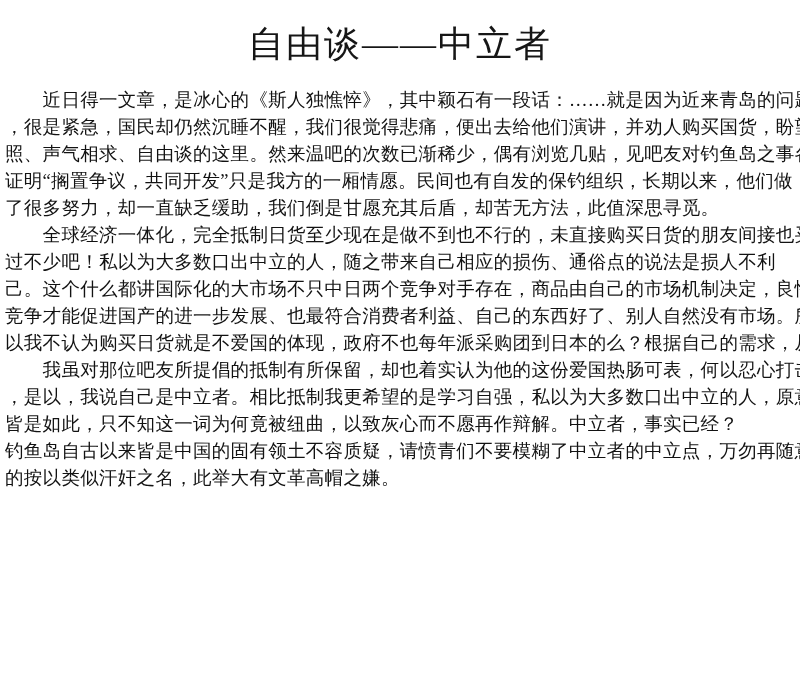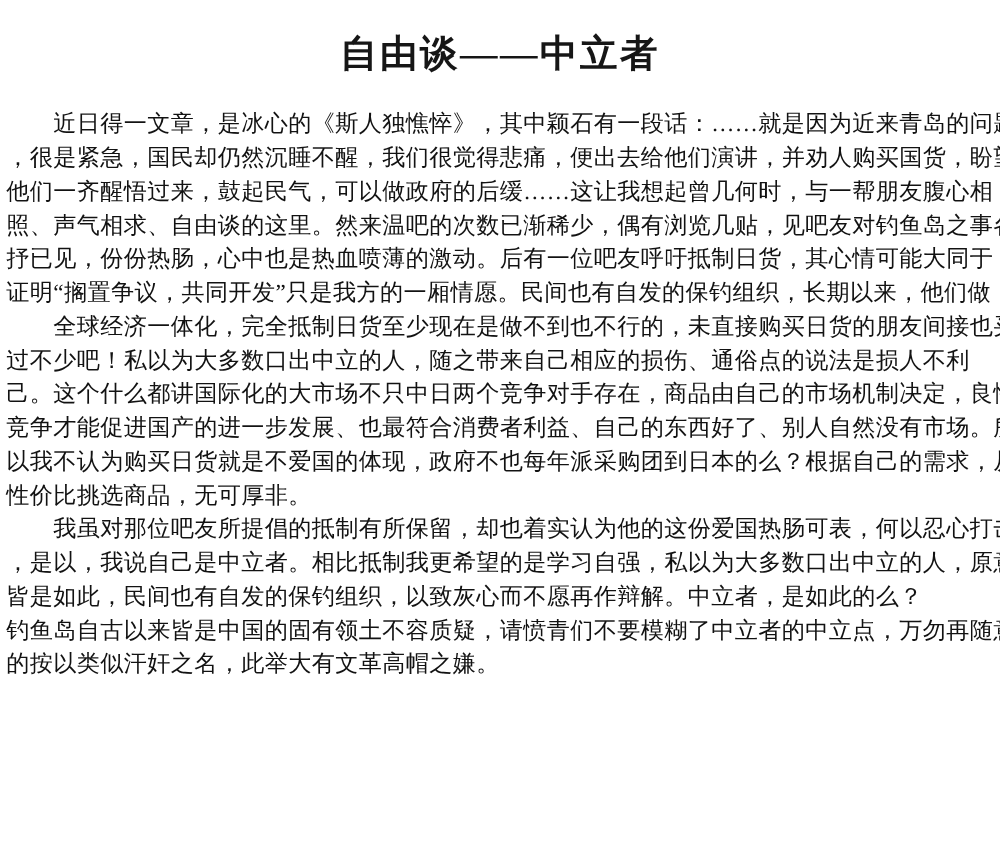--- a/index.html
+++ b/index.html
@@ -16,23 +16,23 @@
   }
   .page {
     width: 800px;
     height: 686px;
     box-sizing: border-box;
     background: #ffffff;
   }
   .title {
     margin: 26px 0 0 0;
     text-align: center;
-    font-size: 30px;
+    font-size: 36px;
     line-height: 36px;
-    font-weight: bold;
+    font-weight: normal;
     letter-spacing: 2px;
     color: #161616;
   }
   .content {
     margin-top: 25px;
     padding: 0 5px;
   }
   .line {
     font-size: 18.5px;
     line-height: 27px;
@@ -42,29 +42,27 @@
   }
 </style>
 </head>
 <body>
 
 <div class="page">
   <h1 class="title">自由谈——中立者</h1>
   <div class="content">
     <div class="line">　　近日得一文章，是冰心的《斯人独憔悴》，其中颖石有一段话：……就是因为近来青岛的问题</div>
     <div class="line">，很是紧急，国民却仍然沉睡不醒，我们很觉得悲痛，便出去给他们演讲，并劝人购买国货，盼望</div>
-    <div class="line">他们一齐醒悟过来，鼓起民气，可以做政府的后缓……这让我想起曾几何时，与一帮朋友腹心相</div>
     <div class="line">照、声气相求、自由谈的这里。然来温吧的次数已渐稀少，偶有浏览几贴，见吧友对钓鱼岛之事各</div>
-    <div class="line">抒已见，份份热肠，心中也是热血喷薄的激动。后有一位吧友呼吁抵制日货，其心情可能大同于</div>
     <div class="line">证明“搁置争议，共同开发”只是我方的一厢情愿。民间也有自发的保钓组织，长期以来，他们做</div>
+    <div class="line">了很多努力，却一直缺乏缓助，我们倒是甘愿充其后盾，却苦无方法，此值深思寻觅。</div>
     <div class="line">　　全球经济一体化，完全抵制日货至少现在是做不到也不行的，未直接购买日货的朋友间接也买</div>
     <div class="line">过不少吧！私以为大多数口出中立的人，随之带来自己相应的损伤、通俗点的说法是损人不利</div>
     <div class="line">己。这个什么都讲国际化的大市场不只中日两个竞争对手存在，商品由自己的市场机制决定，良性</div>
     <div class="line">竞争才能促进国产的进一步发展、也最符合消费者利益、自己的东西好了、别人自然没有市场。所</div>
     <div class="line">以我不认为购买日货就是不爱国的体现，政府不也每年派采购团到日本的么？根据自己的需求，从</div>
-    <div class="line">性价比挑选商品，无可厚非。</div>
     <div class="line">　　我虽对那位吧友所提倡的抵制有所保留，却也着实认为他的这份爱国热肠可表，何以忍心打击</div>
     <div class="line">，是以，我说自己是中立者。相比抵制我更希望的是学习自强，私以为大多数口出中立的人，原意</div>
-    <div class="line">皆是如此，民间也有自发的保钓组织，以致灰心而不愿再作辩解。中立者，是如此的么？</div>
+    <div class="line">皆是如此，只不知这一词为何竟被纽曲，以致灰心而不愿再作辩解。中立者，事实已经？</div>
     <div class="line">钓鱼岛自古以来皆是中国的固有领土不容质疑，请愤青们不要模糊了中立者的中立点，万勿再随意</div>
     <div class="line">的按以类似汗奸之名，此举大有文革高帽之嫌。</div>
   </div>
 </div>
 
 </body></html>

